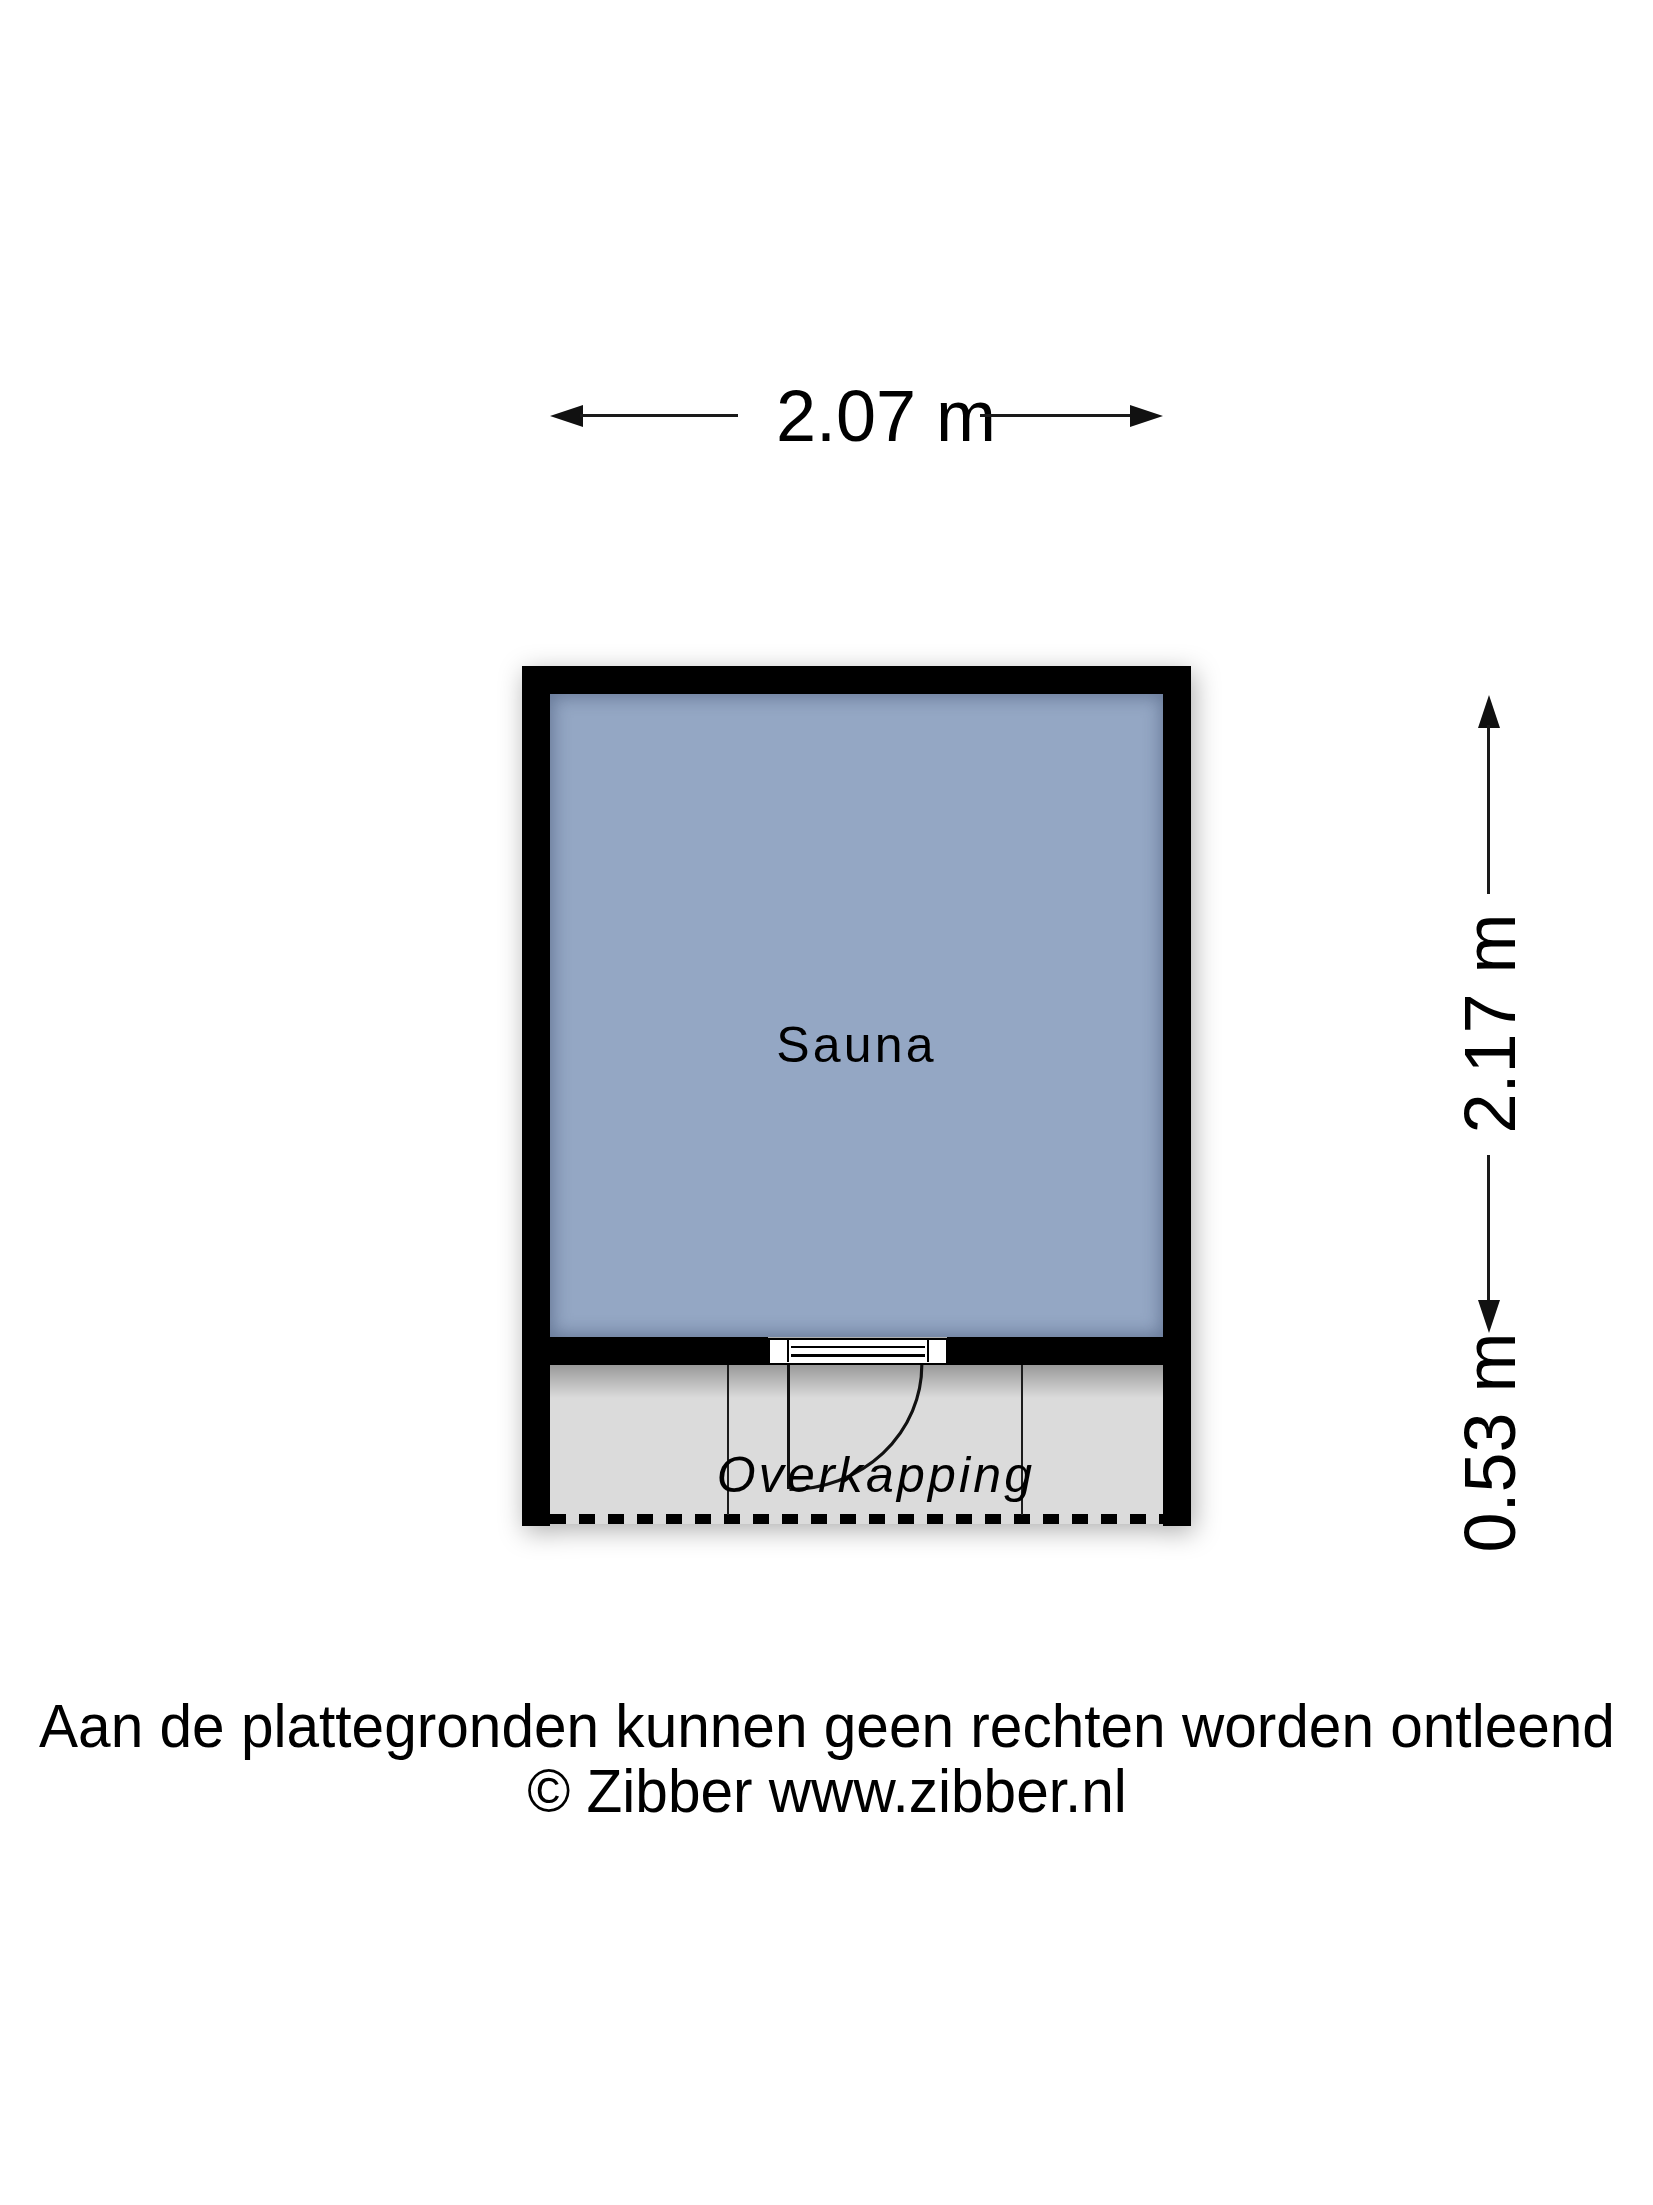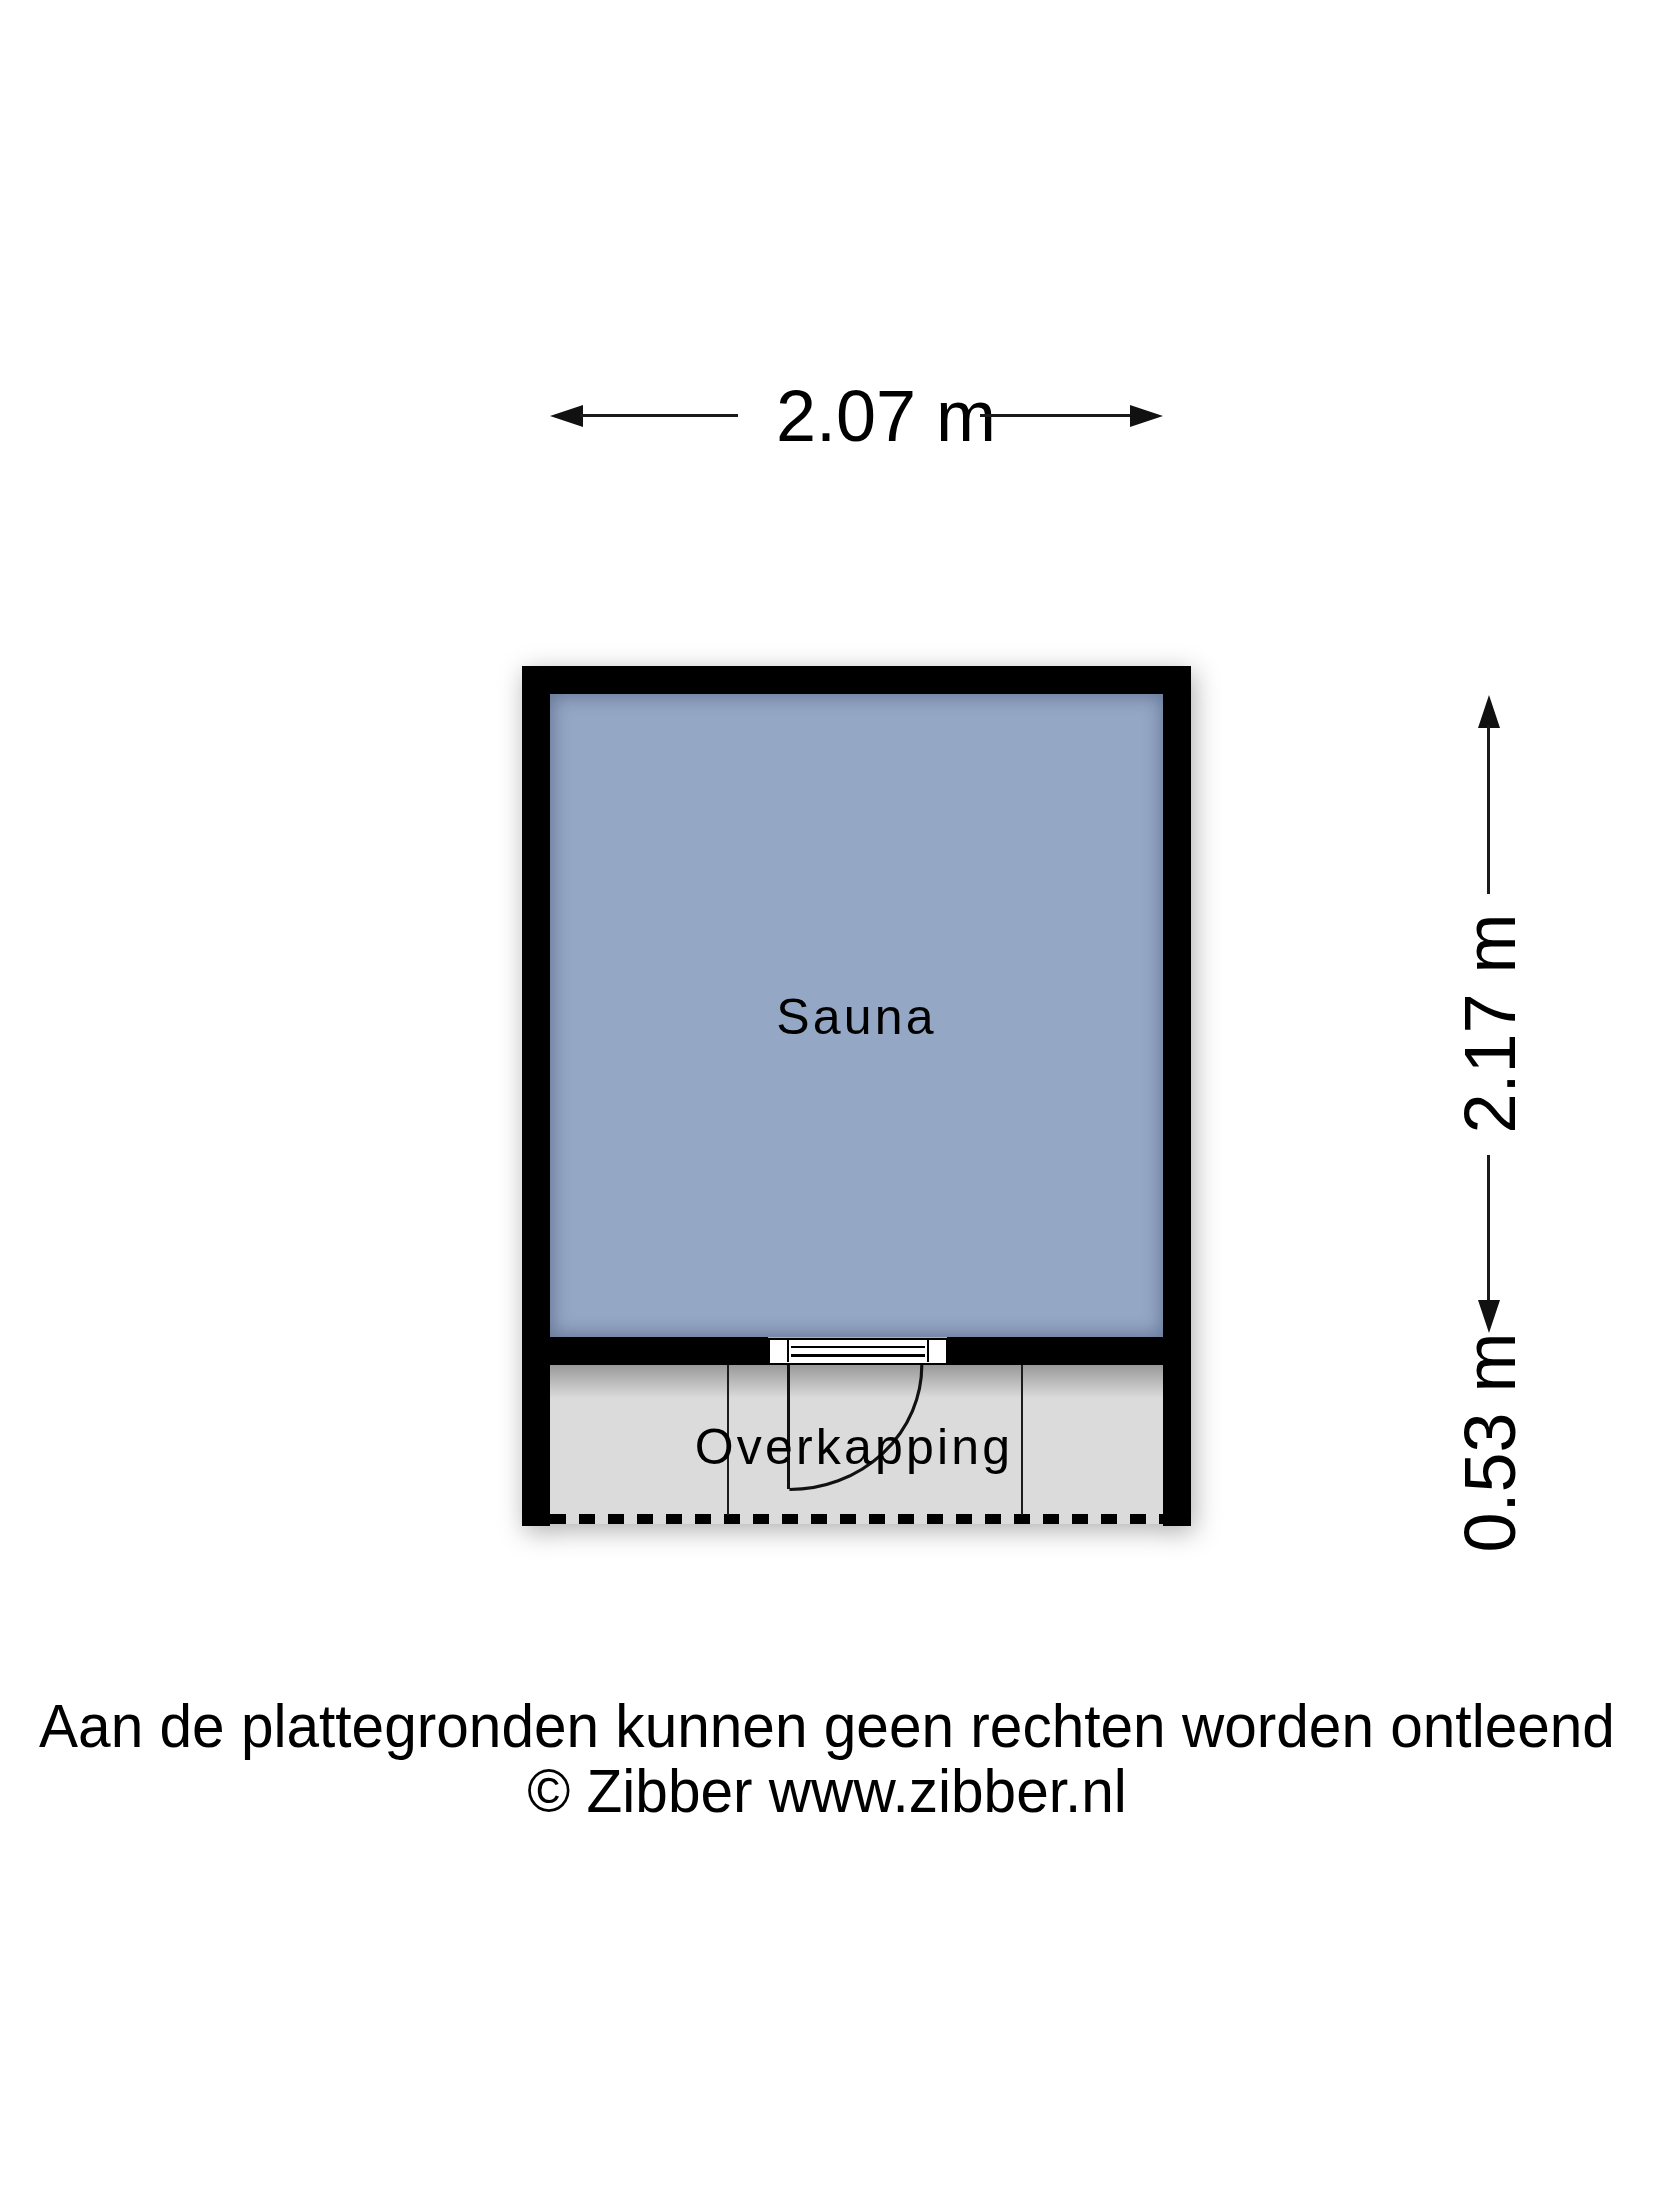--- a/index.html
+++ b/index.html
@@ -36,23 +36,23 @@
         background:#fff;border:2.4px solid #000;box-sizing:border-box;}
   .threshold-cap{position:absolute;top:0;width:19px;height:22px;background:#fff;box-sizing:border-box;}
   .threshold-cap.capl{left:0;border-right:2.4px solid #000;}
   .threshold-cap.capr{right:0;border-left:2.4px solid #000;}
   .threshold-slats{position:absolute;left:21px;right:21px;top:0;height:22px;
         background:linear-gradient(#fff 0 5.5px,#000 5.5px 7.9px,#fff 7.9px 14px,#000 14px 16.5px,#fff 16.5px 22px);}
   .door-leaf{position:absolute;left:265px;top:699px;width:3.2px;height:124px;background:#111;}
 
   
   .room-label{position:absolute;font-size:50px;letter-spacing:3.2px;line-height:72px;
-        text-align:center;height:72px;white-space:nowrap;}
+        text-align:center;height:72px;white-space:nowrap;margin-top:28px;}
   .label-sauna{left:699px;top:981px;width:315px;}
-  .label-canopy{left:657px;top:1411px;width:394px;}
+  .label-canopy{left:679px;top:1411px;width:394px;font-style:italic;}
 
   
   .dim-line-h{position:absolute;height:3.2px;background:#1a1a1a;top:414px;}
   .dim-line-v{position:absolute;width:3.2px;background:#1a1a1a;left:1487px;}
   .arrhead{position:absolute;width:0;height:0;}
   .arr-left{left:550px;top:405px;border-top:11px solid transparent;border-bottom:11px solid transparent;border-right:33px solid #111;}
   .arr-right{left:1130px;top:405px;border-top:11px solid transparent;border-bottom:11px solid transparent;border-left:33px solid #111;}
   .arr-up{left:1478px;top:695px;border-left:11px solid transparent;border-right:11px solid transparent;border-bottom:33px solid #111;}
   .arr-down{left:1478px;top:1300px;border-left:11px solid transparent;border-right:11px solid transparent;border-top:33px solid #111;}
   .dim-label{position:absolute;font-size:72px;line-height:72px;text-align:center;white-space:nowrap;margin-left:28px;}

